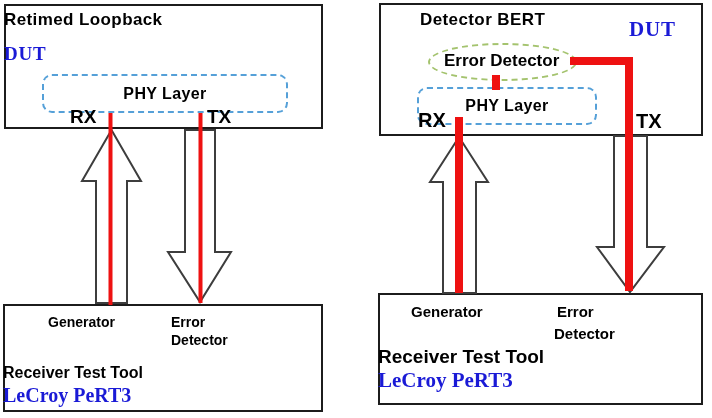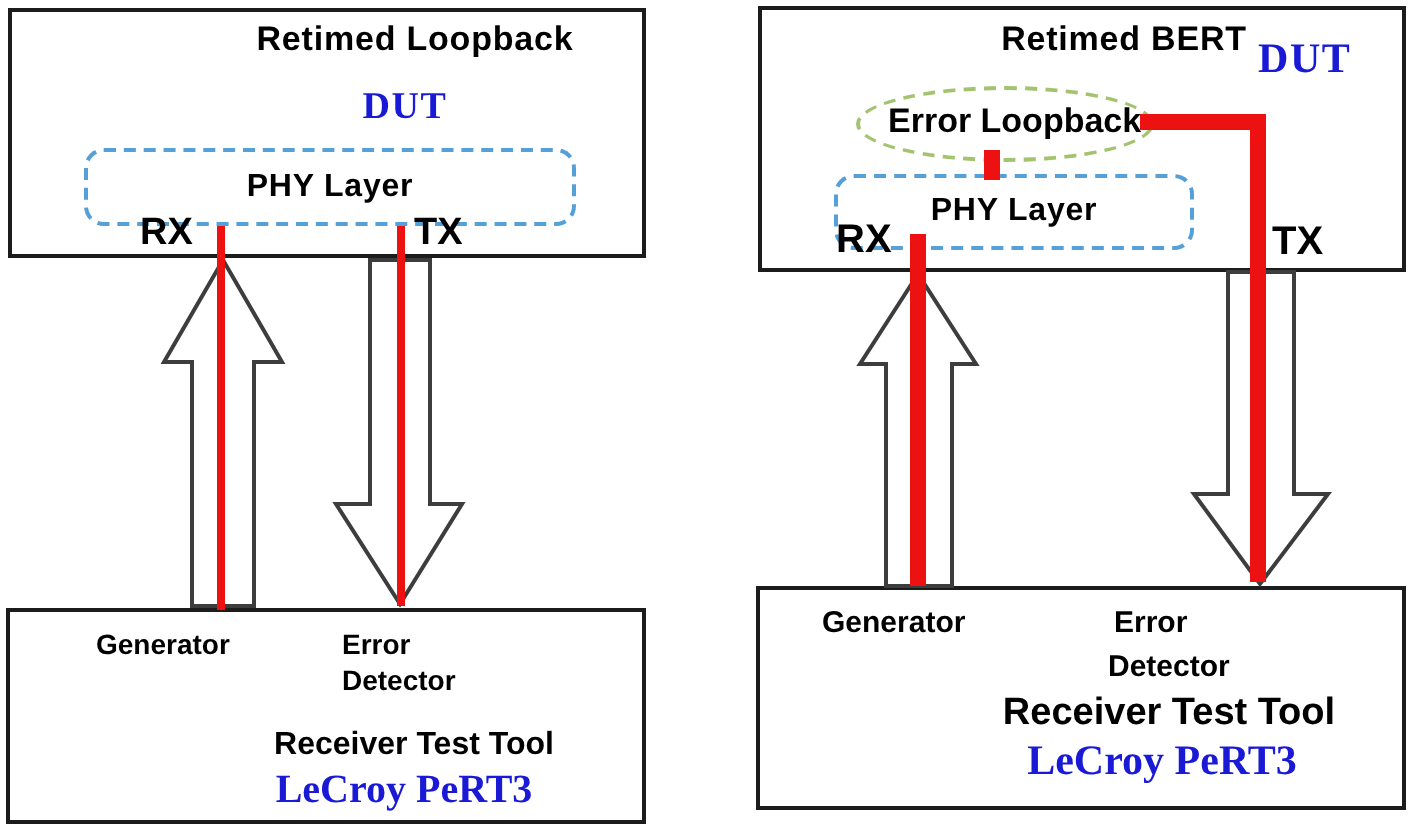--- a/index.html
+++ b/index.html
@@ -15,21 +15,21 @@
   .dash-box {
     position:absolute; border:2px dashed var(--phy-dash,#55a0d8);
     border-radius:10px; box-sizing:border-box;
     display:flex; align-items:center; justify-content:center;
   }
   .ellipse {
     position:absolute; border:2px dashed var(--ellipse-dash,#a4c36e);
     border-radius:50%; box-sizing:border-box;
   }
   .lbl { position:absolute; white-space:nowrap; line-height:1.1; }
-  .ctr { text-align:center;margin-left:44px; }
+  .ctr { text-align:left; }
   .blue { color:var(--blue-text,#1a1ad6);font-family:Liberation Serif, serif; }
   svg.overlay { position:absolute; left:0; top:0; pointer-events:none; }
   .arrow { fill:#ffffff; stroke:var(--arrow-stroke,#3d3d3d); stroke-width:2; stroke-linejoin:miter; }
   .redline { fill:var(--red,#ee1111); }
 </style>
 </head>
 <body>
 
 <div id="page">
 
@@ -49,26 +49,26 @@
   <div class="box" style="left:3px; top:304px; width:320px; height:108px;"></div>
 
   <span class="lbl" style="left:48px; top:315px; font-size:14px;">Generator</span>
   <span class="lbl" style="left:171px; top:315px; font-size:14px;">Error</span>
   <span class="lbl" style="left:171px; top:333px; font-size:14px;">Detector</span>
   <span class="lbl ctr" style="left:3px; top:364px; width:320px; font-size:16px;">Receiver Test Tool</span>
   <span class="lbl ctr blue" style="left:3px; top:384px; width:310px; font-size:20px;">LeCroy PeRT3</span>
 
   <div class="box" style="left:379px; top:3px; width:324px; height:133px;"></div>
 
-  <span class="lbl ctr" style="left:420px; top:11px; width:196px; font-size:17px; letter-spacing:0.4px;">Retimed BERT</span>
+  <span class="lbl ctr" style="left:420px; top:11px; width:196px; font-size:17px; letter-spacing:0.4px;">Detector BERT</span>
 
   <span class="lbl blue" style="left:629px; top:18px; font-size:21px; letter-spacing:0.8px;">DUT</span>
 
   <div class="ellipse" style="left:428px; top:43px; width:149px; height:38px;"></div>
-  <span class="lbl" style="left:444px; top:52px; font-size:17px;">Error Loopback</span>
+  <span class="lbl" style="left:444px; top:52px; font-size:17px;">Error Detector</span>
 
   <div class="dash-box" style="left:417px; top:87px; width:180px; height:38px;">
     <span style="font-size:16px; letter-spacing:0.4px;">PHY Layer</span>
   </div>
 
   <span class="lbl" style="left:418px; top:109px; font-size:20px;">RX</span>
   <span class="lbl" style="left:636px; top:110px; font-size:20px;">TX</span>
 
   <div class="box" style="left:378px; top:293px; width:325px; height:112px;"></div>
 

